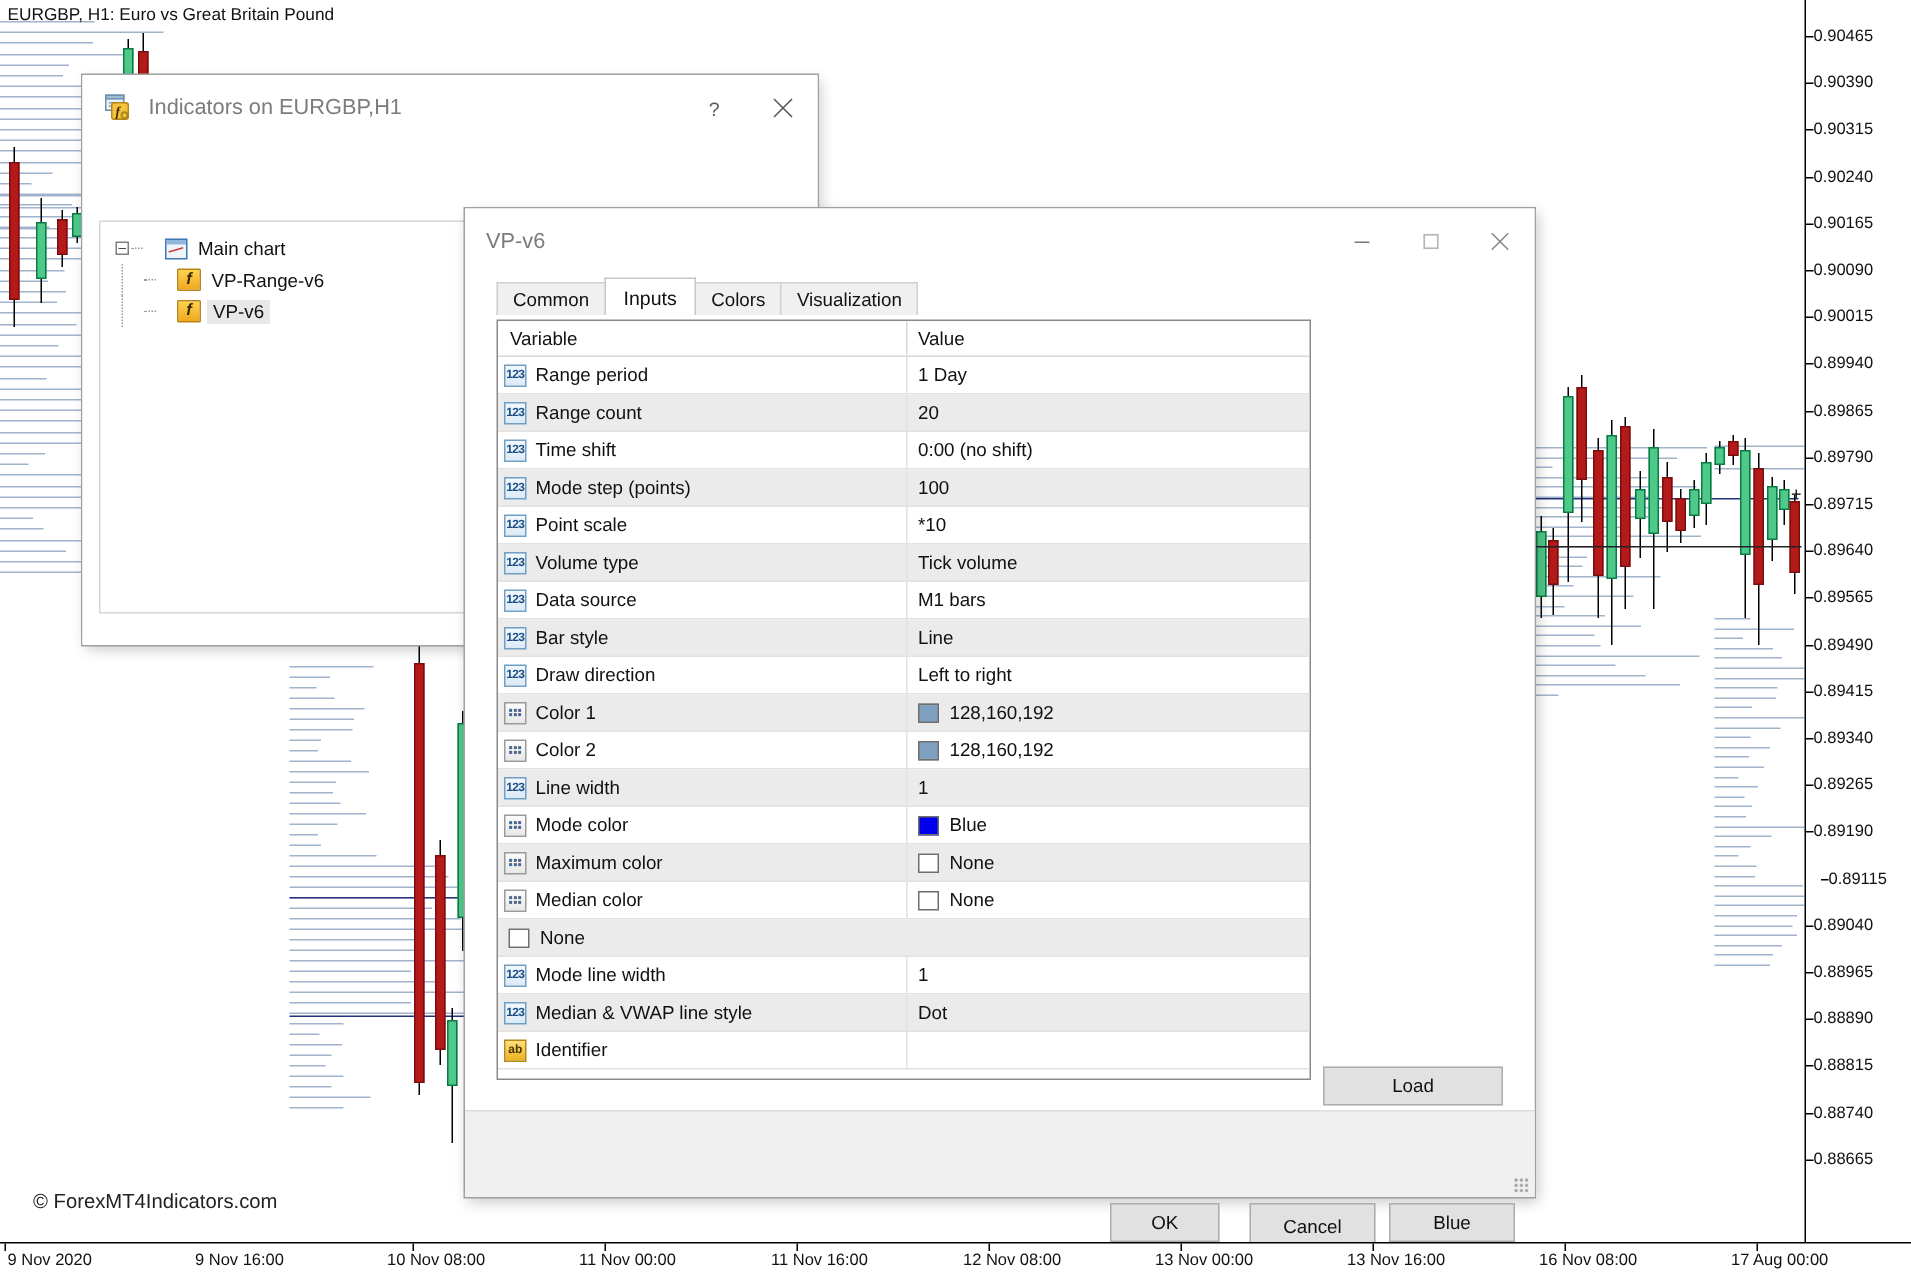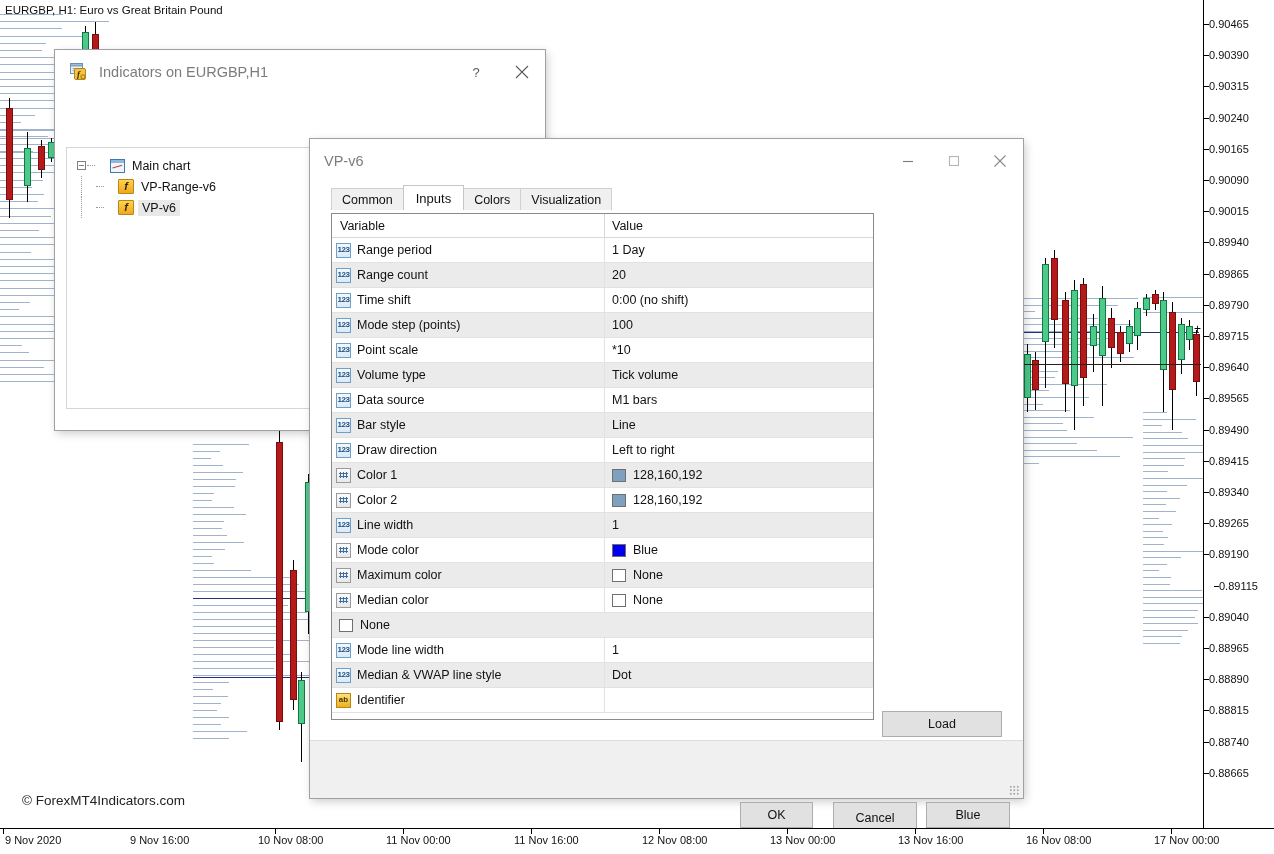--- a/index.html
+++ b/index.html
@@ -570,21 +570,21 @@
         <div class="tsep" style="left: 1171px;"></div>
         <div class="tlabel" style="left: 5px;">9 Nov 2020</div>
         <div class="tlabel" style="left: 130px;">9 Nov 16:00</div>
         <div class="tlabel" style="left: 258px;">10 Nov 08:00</div>
         <div class="tlabel" style="left: 386px;">11 Nov 00:00</div>
         <div class="tlabel" style="left: 514px;">11 Nov 16:00</div>
         <div class="tlabel" style="left: 642px;">12 Nov 08:00</div>
         <div class="tlabel" style="left: 770px;">13 Nov 00:00</div>
         <div class="tlabel" style="left: 898px;">13 Nov 16:00</div>
         <div class="tlabel" style="left: 1026px;">16 Nov 08:00</div>
-        <div class="tlabel" style="left: 1154px;">17 Nov 00:00</div>
+        <div class="tlabel" style="left: 1154px;">17 Aug 00:00</div>
       </div>
     <div class="axis-bottom-shadow"></div>
   </div>
 
   <div class="win" id="indWin">
     <div class="win-title">
       <span class="wt-icon">
         <svg width="20" height="20" viewBox="0 0 20 20">
           <rect x="1.5" y="1.5" width="12" height="10" fill="#eaf2f9" stroke="#6e8fae"></rect>
           <rect x="1.5" y="1.5" width="12" height="2.4" fill="#9cbcd8" stroke="#6e8fae"></rect>

